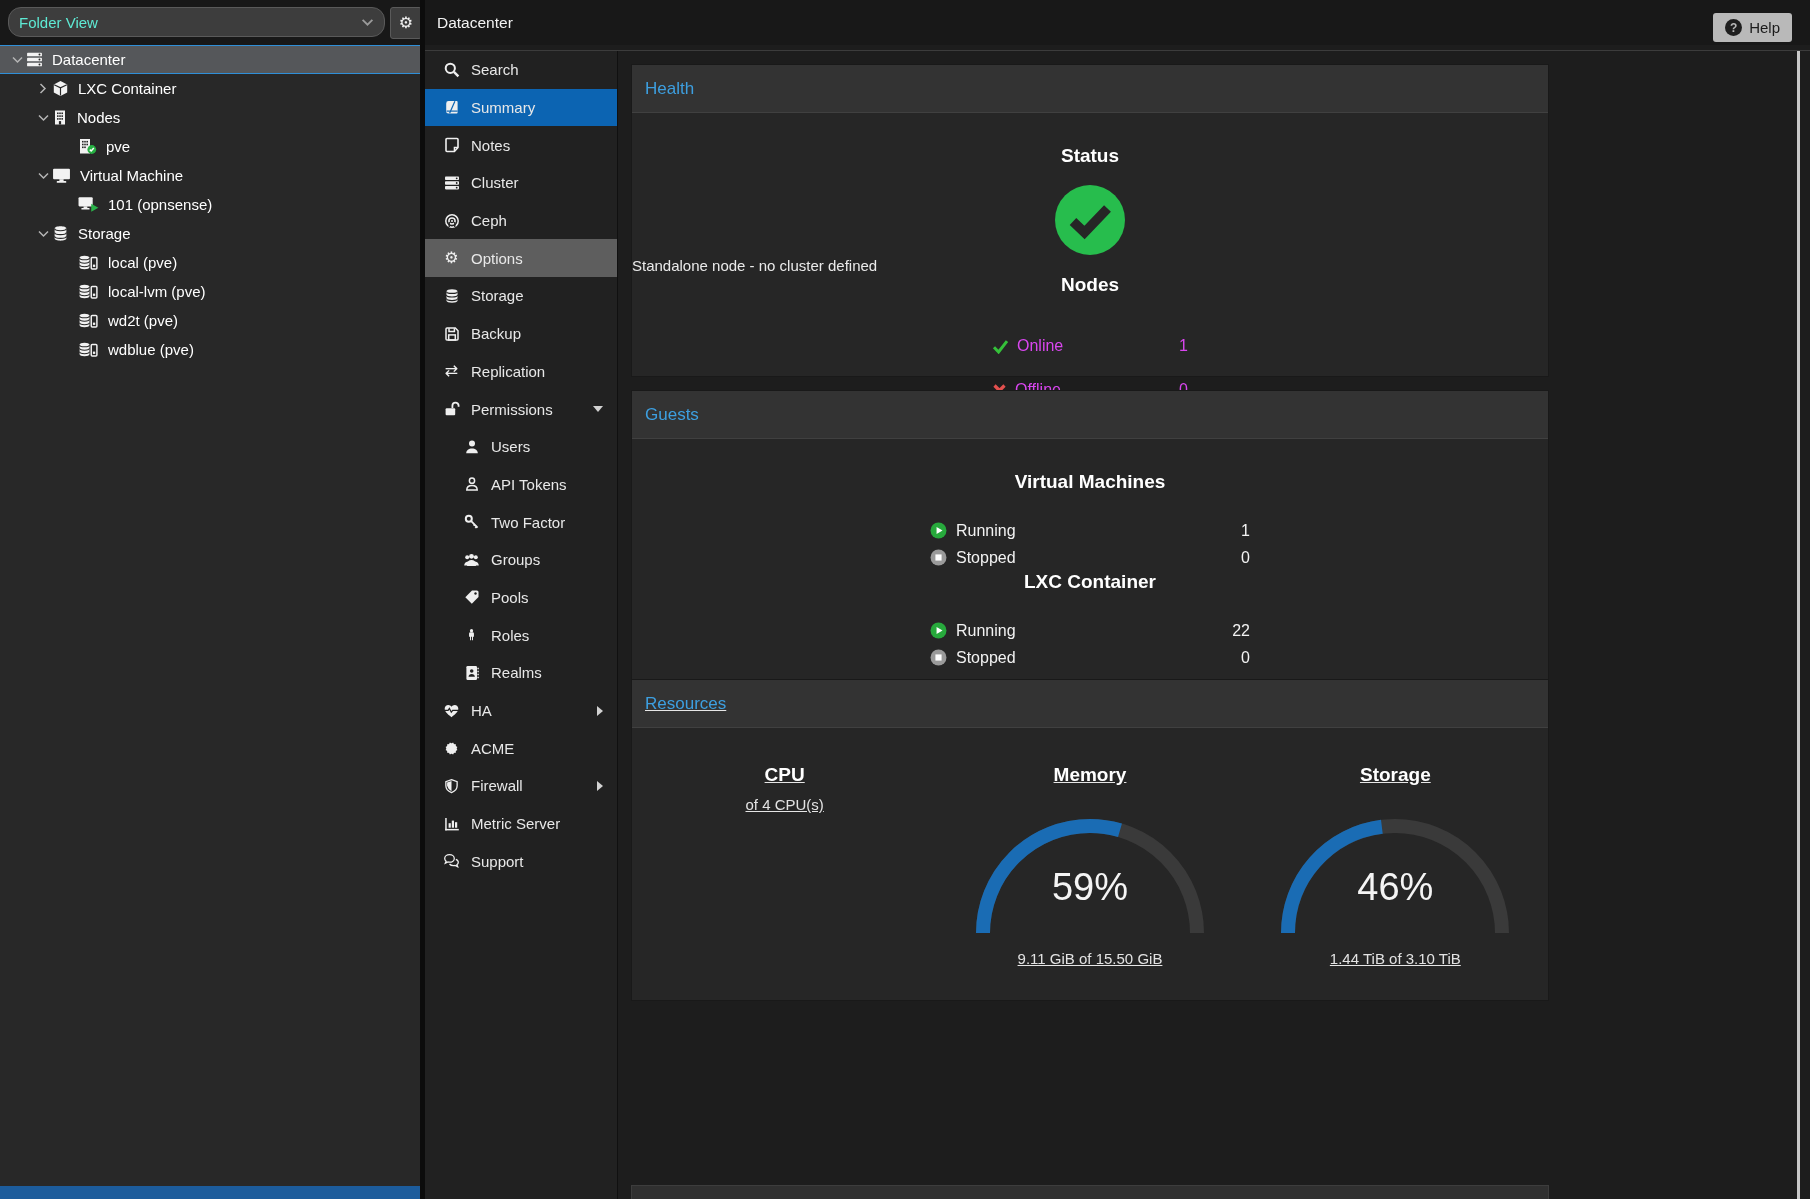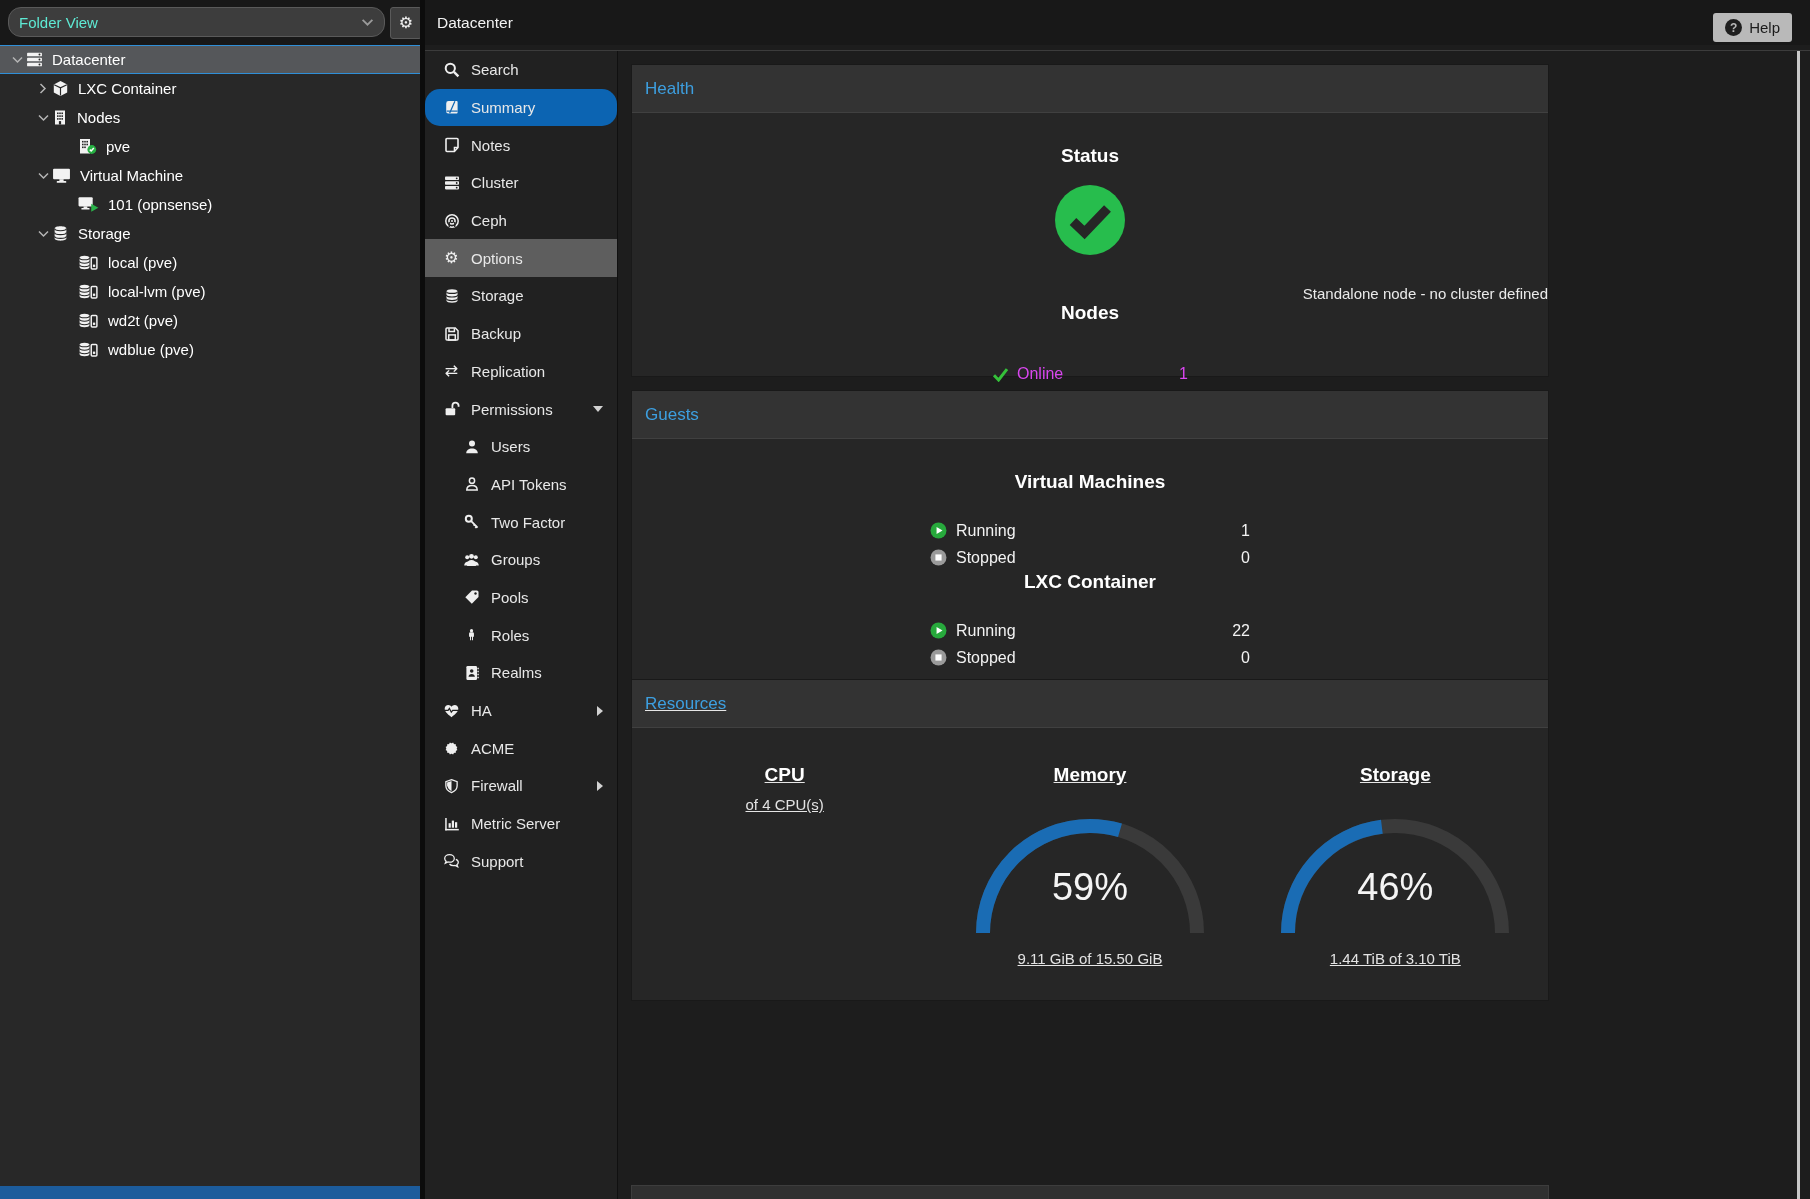--- a/index.html
+++ b/index.html
@@ -34,42 +34,42 @@
   .d2{padding-left:60px;}
   .trow.selected{background:#55575a;border-top:1px solid #2f8fd8;border-bottom:1px solid #2f8fd8;}
   .bottom-splitter{position:absolute;left:0;top:1186px;width:420px;height:13px;background:#1c5c9c;}
 
   
   .nav-panel{position:absolute;left:425px;top:51px;width:192px;bottom:0;background:#212121;}
   .mi{position:relative;height:37.7px;display:flex;align-items:center;padding-left:18px;
       box-sizing:border-box;font-size:15px;color:#e8e8e8;}
   .mi .mi-icon{width:17px;margin-right:11px;display:flex;justify-content:center;color:#efefef;flex:none;}
   .mi.sub{padding-left:38px;}
-  .mi.sel{background:#0c64b2;border-radius:15px;}
+  .mi.sel{background:#0c64b2;}
   .mi.hov{background:#5e5e5e;}
   .caret-down{position:absolute;right:14px;width:0;height:0;border-left:5px solid transparent;
       border-right:5px solid transparent;border-top:6px solid #d2d2d2;}
   .caret-right{position:absolute;right:14px;width:0;height:0;border-top:5px solid transparent;
       border-bottom:5px solid transparent;border-left:6px solid #d2d2d2;}
   .glyph-icon{font-size:16px;line-height:1;}
 
   
   .content{position:absolute;left:617px;top:51px;right:0;bottom:0;background:#1d1d1d;
       border-left:1px solid #101010;}
   .panel{position:absolute;left:13px;width:918px;background:#262626;border:1px solid #191919;
       box-sizing:border-box;}
   .panel-header{height:47px;background:#333333;border-bottom:1px solid #404040;display:flex;
       align-items:center;padding:0 13px;color:#3d9fe0;font-size:17px;}
   .cols2{display:grid;grid-template-columns:1fr;}
   .col-heading{text-align:center;font-size:19px;font-weight:bold;color:#fff;}
 
   
   .health-body{padding-top:32px;}
   .status-circle{display:flex;justify-content:center;margin-top:16px;}
-  .status-text{text-align:right;font-size:15px;color:#eaeaea;margin-top:28px;}
+  .status-text{text-align:left;font-size:15px;color:#eaeaea;}
   .node-rows{width:196px;margin:36px auto 0;}
   .node-row{display:flex;align-items:center;height:28px;margin-bottom:16px;font-size:16px;color:#d946ef;}
   .node-row .nr-icon{margin-right:8px;display:flex;}
   .node-row .nr-val{margin-left:auto;font-size:16px;}
 
   
   .guests-body{padding-top:32px;padding-bottom:118px;}
   .guest-rows{width:320px;margin:24px auto 0;}
   .guest-row{display:flex;align-items:center;height:27px;font-size:16px;color:#f2f2f2;}
   .guest-row .gr-icon{margin-right:9px;display:flex;}

